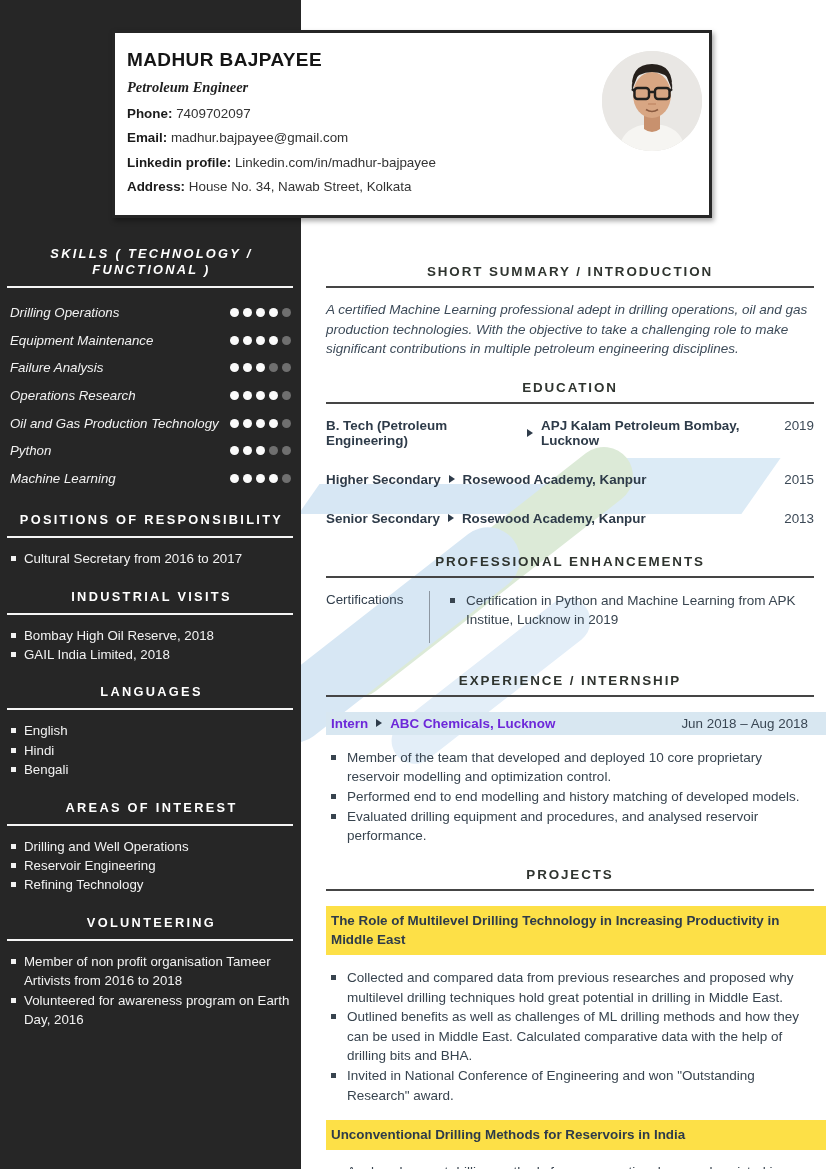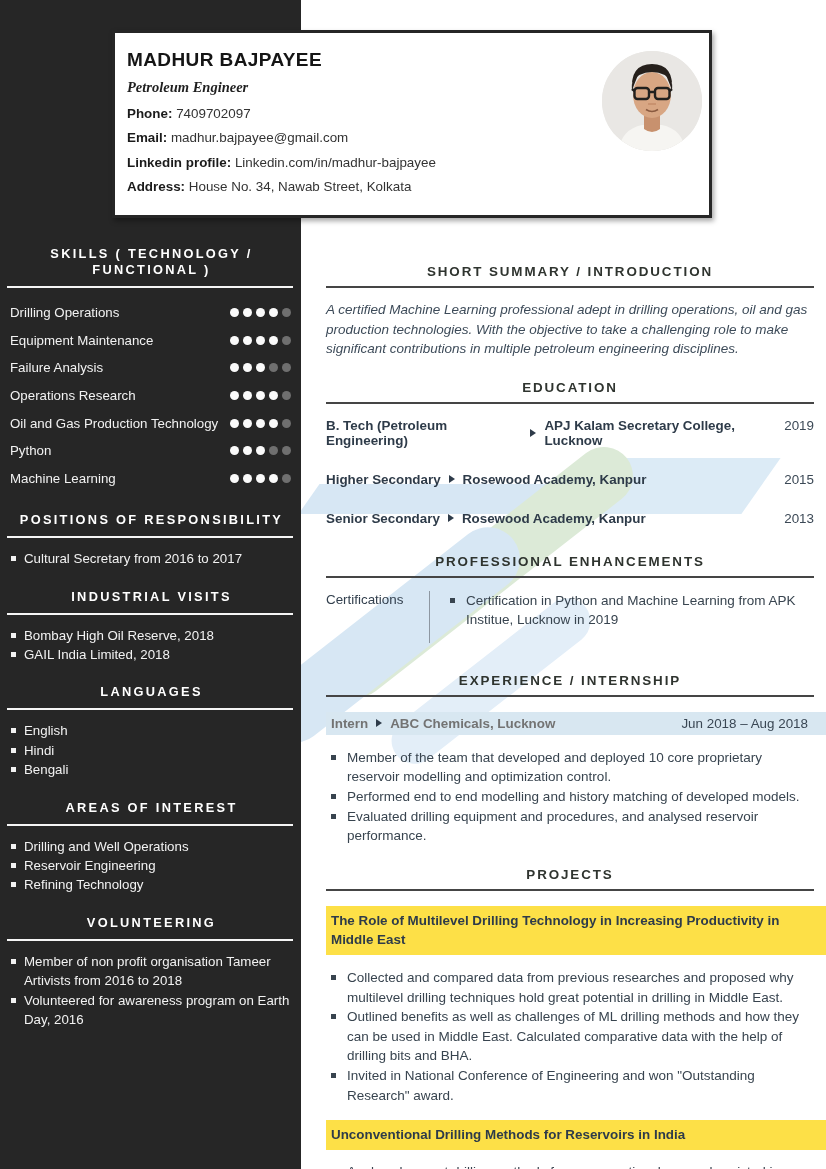--- a/index.html
+++ b/index.html
@@ -6,21 +6,21 @@
   html,body { background:#ffffff; }
   body { font-family:"Liberation Sans","DejaVu Sans",sans-serif; }
   .page { position:relative; width:826px; height:1169px; background:#ffffff; overflow:hidden; }
 
   
   .sidebar { position:absolute; left:0; top:0; width:301px; height:1169px; background:#262626; z-index:2; }
   .sidebar-inner { padding:246px 8px 0 10px; }
   .sb-title { color:#ffffff; font-weight:bold; font-size:12.8px; letter-spacing:2.3px; text-align:center; line-height:16px; margin:0 4px; }
   .sb-rule { border-bottom:2px solid #f5f5f5; margin:8px 0 11px -3px; }
   .sb-section { margin-top:20px; }
-  .sb-section.first { margin-top:0; }
+  .sb-section.first { margin-top:0;font-style:italic; }
   .skill-row { display:flex; justify-content:space-between; align-items:center; height:27.6px; }
   .skill-name { color:#f2f2f2; font-size:13.3px; }
   .skill-dots { display:flex; gap:4px; align-items:center; padding-right:2px; }
   .dot { width:9px; height:9px; border-radius:50%; background:#6f6f6f; display:inline-block; }
   .dot.on { background:#fafafa; }
   .sb-list { margin-top:2px; }
   .sb-bullet { display:flex; color:#f2f2f2; font-size:13.3px; line-height:19.4px; }
   .sb-bullet .sq { flex:0 0 auto; width:5px; height:5px; background:#f2f2f2; margin:7px 8px 0 1px; }
 
   
@@ -51,21 +51,21 @@
   .cert-label { width:103px; flex:0 0 auto; font-size:13.4px; color:#33404e; padding-top:1px; }
   .cert-div { width:1px; background:#8d97a1; }
   .cert-items { padding-left:15px; flex:1; }
 
   .bullets { margin-top:13px; }
   .bullet { display:flex; font-size:13.5px; line-height:19.6px; color:#38444f; }
   .bullet .sq { flex:0 0 auto; width:5px; height:5px; background:#38444f; margin:7px 11px 0 5px; }
 
   .hl-bar { background:#d8e7f1; margin-top:15px; margin-right:-12px; padding:4px 18px 4px 5px;
             display:flex; justify-content:space-between; align-items:center; }
-  .hl-left { display:flex; align-items:center; font-size:13.4px; font-weight:600; color:#737373; }
+  .hl-left { display:flex; align-items:center; font-size:13.4px; font-weight:600; color:#6d28d9; }
   .hl-left .tri { border-left-color:#2e3b49; }
   .hl-date { font-size:13.4px; color:#3a4754; font-weight:400; }
   .proj-bar { background:#fde047; margin-top:15px; margin-right:-12px; padding:5px 14px 5px 5px;
               font-size:13.4px; font-weight:600; color:#2e3b49; line-height:19.6px; }
 
   
   .wm { position:absolute; z-index:0; pointer-events:none; }
   .wm-band { left:8px; top:466px; width:400px; height:30px; background:#d7e7f4; transform:skewX(-35deg); }
   .wm-band2 { left:300px; top:440px; width:160px; height:56px; background:#dcebf6; transform:skewX(-35deg); }
   .wm-green { left:-5px; top:525px; width:370px; height:58px; background:#dcead7; border-radius:30px; transform:rotate(-38deg); }
@@ -256,21 +256,21 @@
       </section>
 
       <section class="sec">
         <div class="m-title">EDUCATION</div>
         <div class="m-rule"></div>
         <div class="edu-rows">
           <div class="edu-row">
             <div class="edu-left">
               <span class="deg">B. Tech (Petroleum Engineering)</span>
               <span class="tri"></span>
-              <span class="sch">APJ Kalam Secretary College, Lucknow</span>
+              <span class="sch">APJ Kalam Petroleum Bombay, Lucknow</span>
             </div>
             <span class="edu-year">2019</span>
           </div>
           <div class="edu-row">
             <div class="edu-left">
               <span class="deg">Higher Secondary</span>
               <span class="tri"></span>
               <span class="sch">Rosewood Academy, Kanpur</span>
             </div>
             <span class="edu-year">2015</span>

